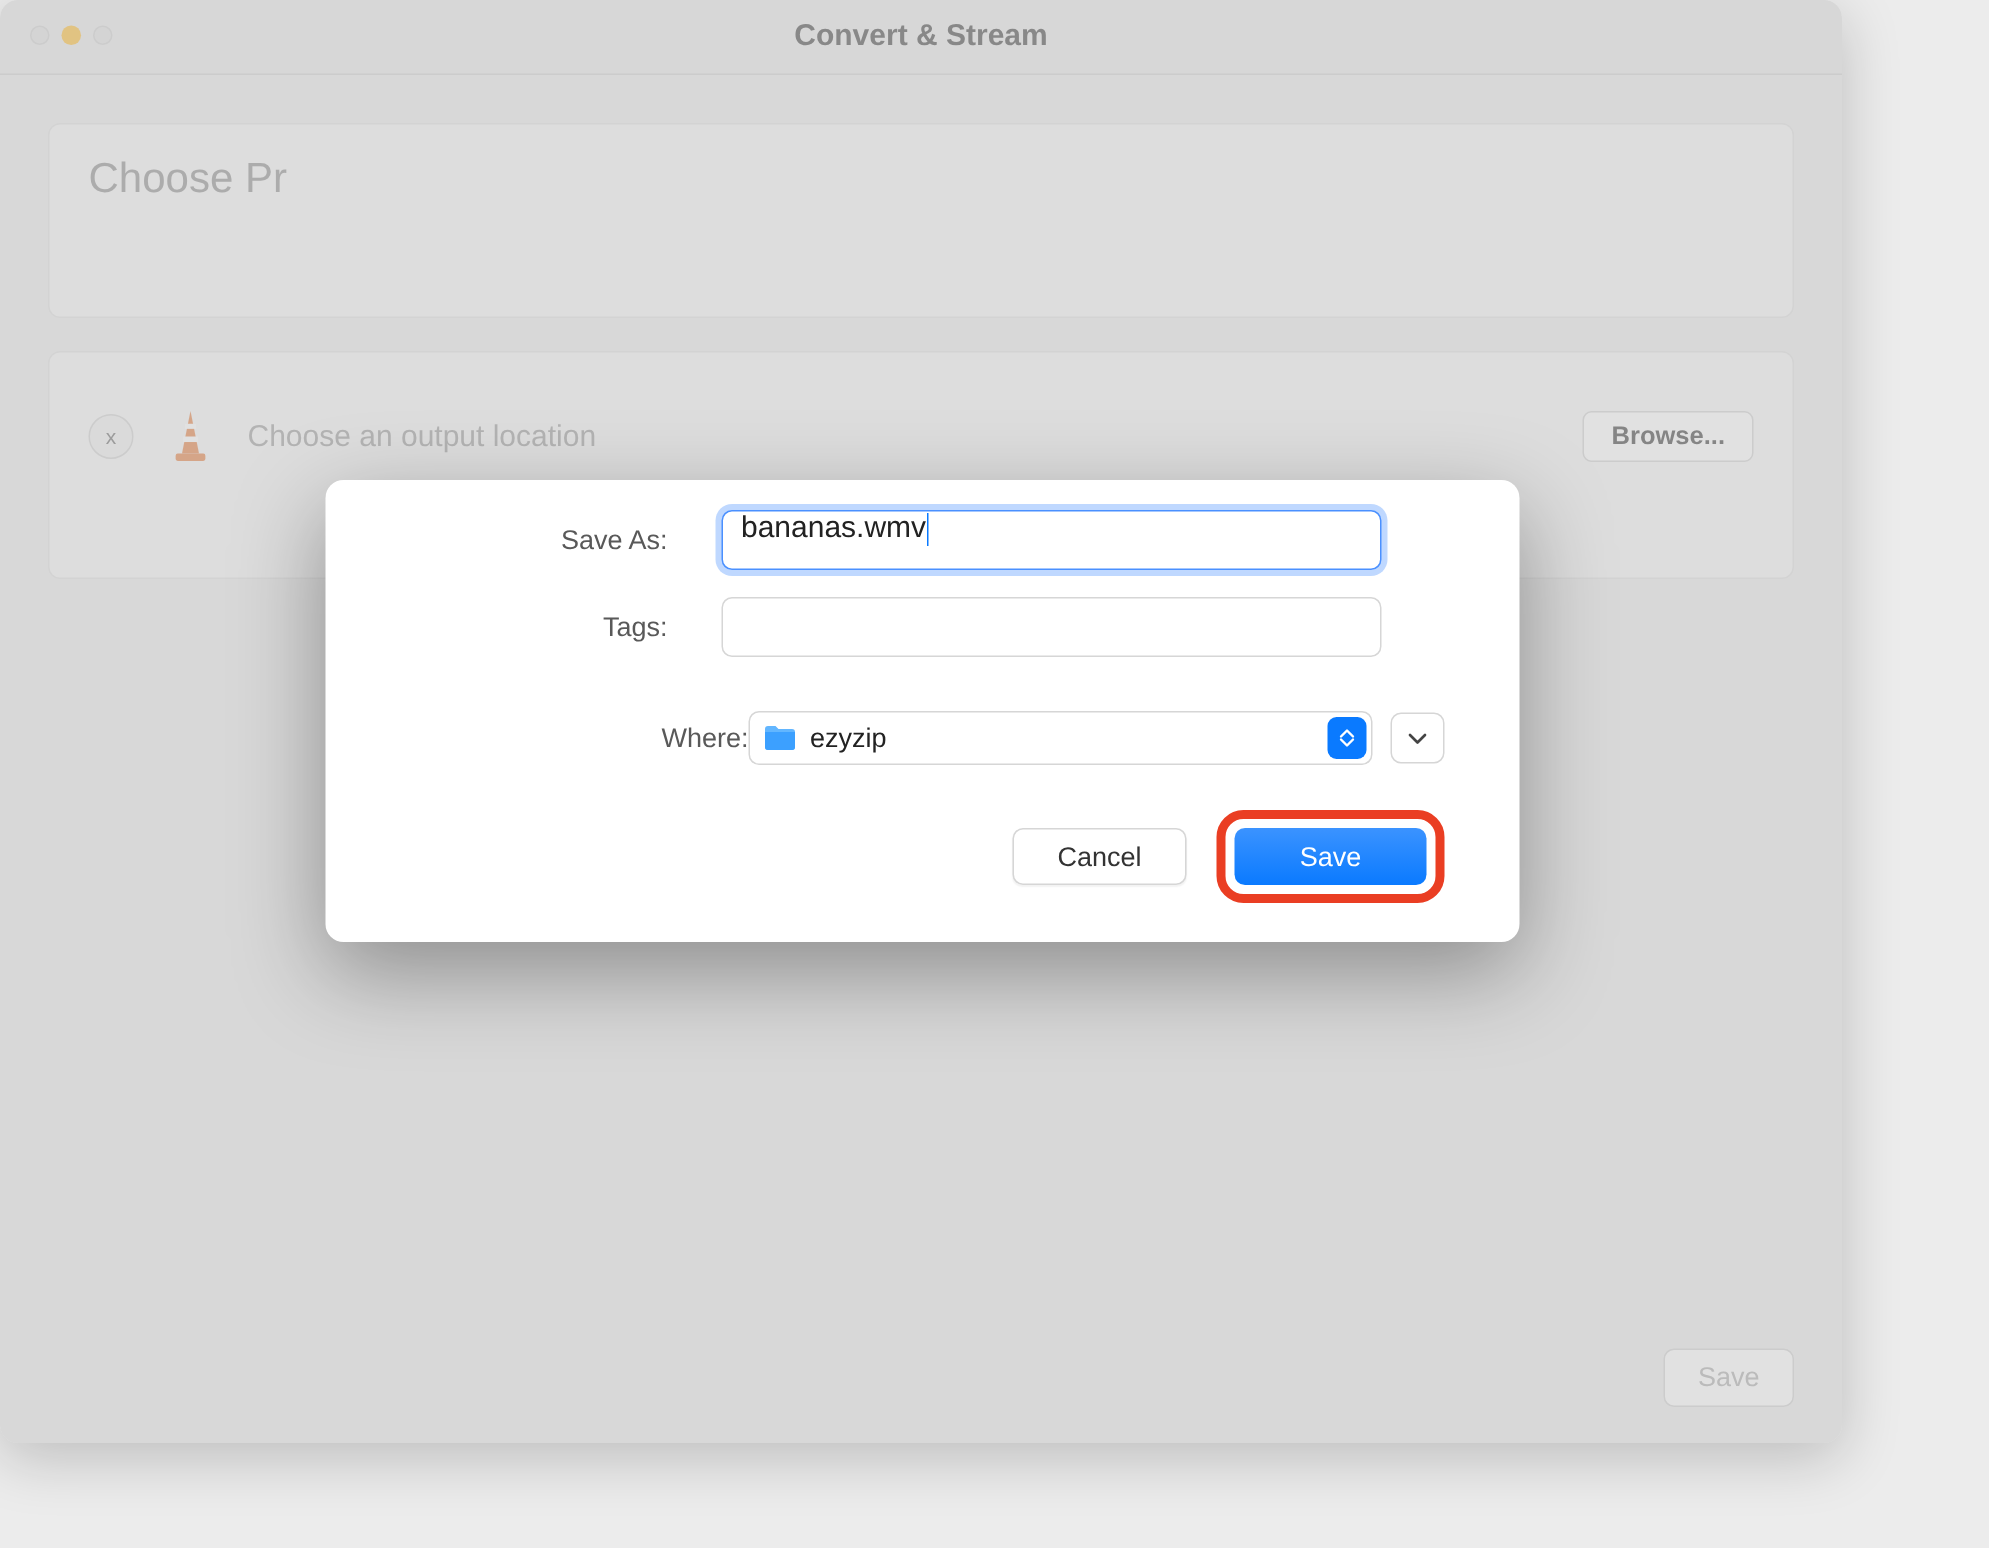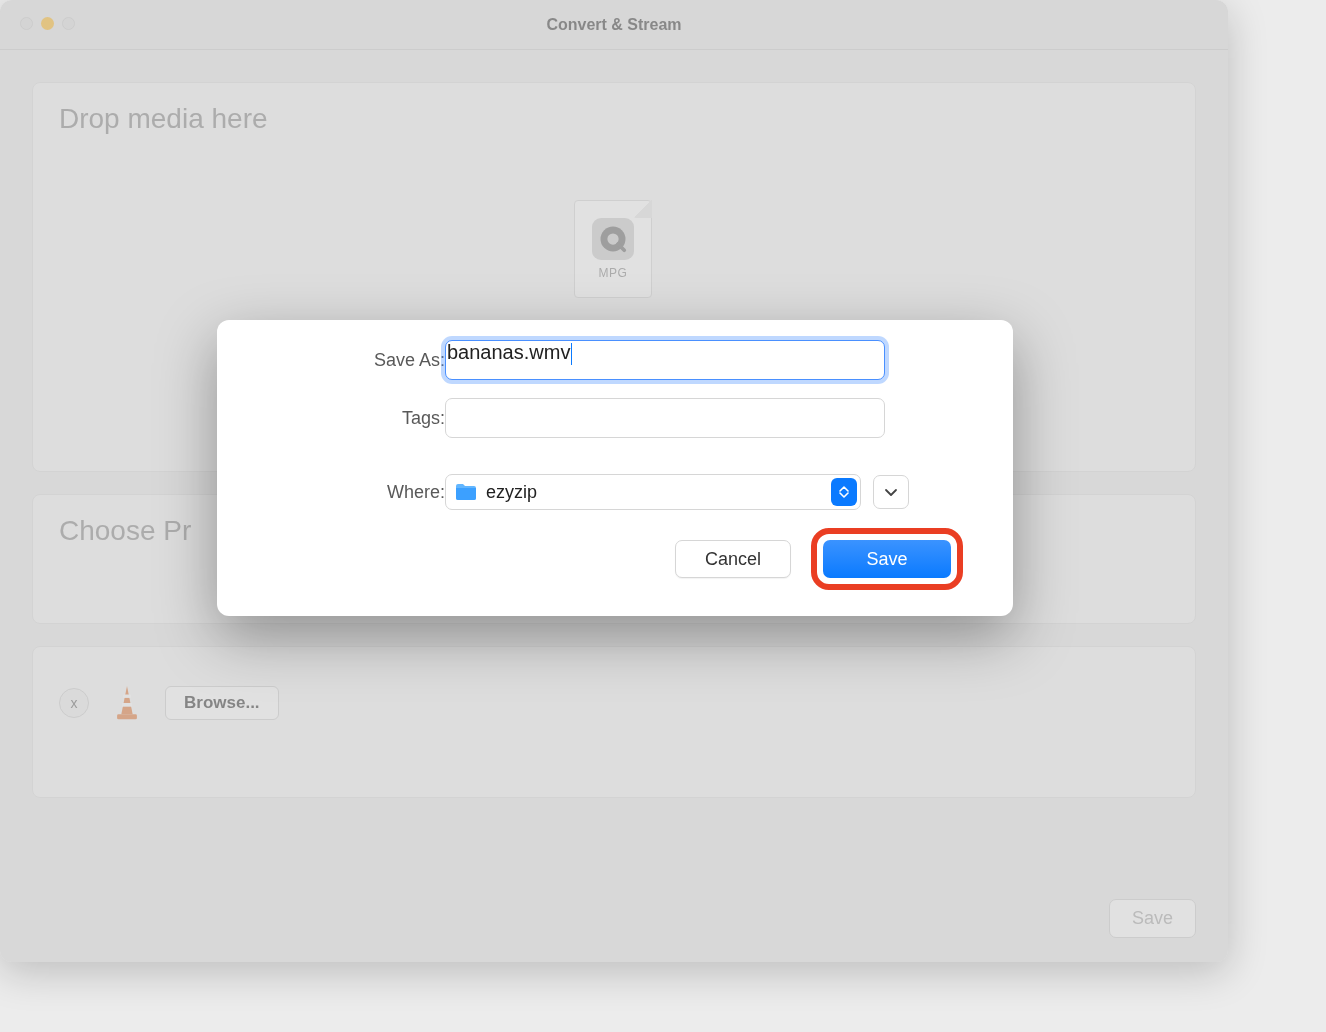--- a/index.html
+++ b/index.html
@@ -42,21 +42,21 @@
     }
     .traffic-light {
       width: 13px;
       height: 13px;
       border-radius: 50%;
     }
     .traffic-light.close { background: #e3e3e3; border: 0.5px solid #d0d0d0; }
     .traffic-light.minimize { background: #febc2e; }
     .traffic-light.zoom { background: #e3e3e3; border: 0.5px solid #d0d0d0; }
     .window-title {
-      font-size: 16px;
+      font-size: 20px;
       font-weight: 600;
       color: #3a3a3a;
     }
     
     .dim-overlay {
       position: absolute;
       top: 0; left: 0; right: 0; bottom: 0;
       background: rgba(200,200,200,0.55);
       pointer-events: none;
       z-index: 5;
@@ -199,34 +199,36 @@
       text-align: right;
       font-size: 18px;
       color: #595959;
     }
     .sheet-input {
       flex: 1;
       max-width: 440px;
       height: 40px;
       border: 1px solid #d6d6d6;
       border-radius: 7px;
-      padding: 0 1px;
+      padding: 0 12px;
       font-size: 20px;
       color: #222;
       background: #fff;
+      margin-left: 36px;
     }
     .sheet-input.focus {
       border: 1px solid #4a90ff;
       box-shadow: 0 0 0 4px rgba(73,144,255,0.35);
     }
     .where-row {
       display: flex;
       align-items: center;
       margin-top: 36px;
-      margin-bottom: 18px;
+      margin-bottom: 30px;
+      justify-content: flex-end;
     }
     .where-select {
       display: flex;
       align-items: center;
       width: 416px;
       height: 36px;
       background: #fff;
       border: 1px solid #d6d6d6;
       border-radius: 7px;
       padding-left: 8px;
@@ -315,51 +317,37 @@
   <div class="titlebar">
     <div class="traffic-lights">
       <div class="traffic-light close"></div>
       <div class="traffic-light minimize"></div>
       <div class="traffic-light zoom"></div>
     </div>
     <div class="window-title">Convert &amp; Stream</div>
   </div>
 
   <div class="content">
-    <div class="panel drop-area">
-      <h2>Drop media here</h2>
-      <div class="file-item">
-        <div class="file-icon-box">
-          <div class="qt-icon">
-            <svg viewBox="0 0 24 24">
-                <circle cx="12" cy="12" r="10" fill="#6a6a6a"></circle>
-                <circle cx="12" cy="12" r="4.5" fill="#cfcfcf"></circle>
-                <path d="M16 16 L21 21" stroke="#6a6a6a" stroke-width="3" stroke-linecap="round"></path>
-              </svg>
-          </div>
-          <div class="file-ext">MPG</div>
-        </div>
-      </div>
-    </div>
 
     <div class="panel profile-panel">
       <h2>Choose Pr</h2>
     </div>
 
     <div class="panel dest-panel">
       <div class="dest-row">
         <div class="x-badge">x</div>
         <div class="vlc-cone">
           <svg viewBox="0 0 24 28" width="34" height="40">
             <path d="M12 2 L16 22 L8 22 Z" fill="#e57b3a"></path>
             <rect x="9.3" y="8" width="5.4" height="2.4" fill="#fff"></rect>
             <rect x="8.4" y="14" width="7.2" height="2.6" fill="#fff"></rect>
             <rect x="5" y="22" width="14" height="3.5" rx="1" fill="#e57b3a"></rect>
           </svg>
         </div>
+        <div class="dest-text">Choose an output location</div>
         <div class="browse-btn">Browse...</div>
       </div>
     </div>
   </div>
 
   <div class="footer-save">Save</div>
 
   <div class="dim-overlay"></div>
 
   <div class="sheet">

